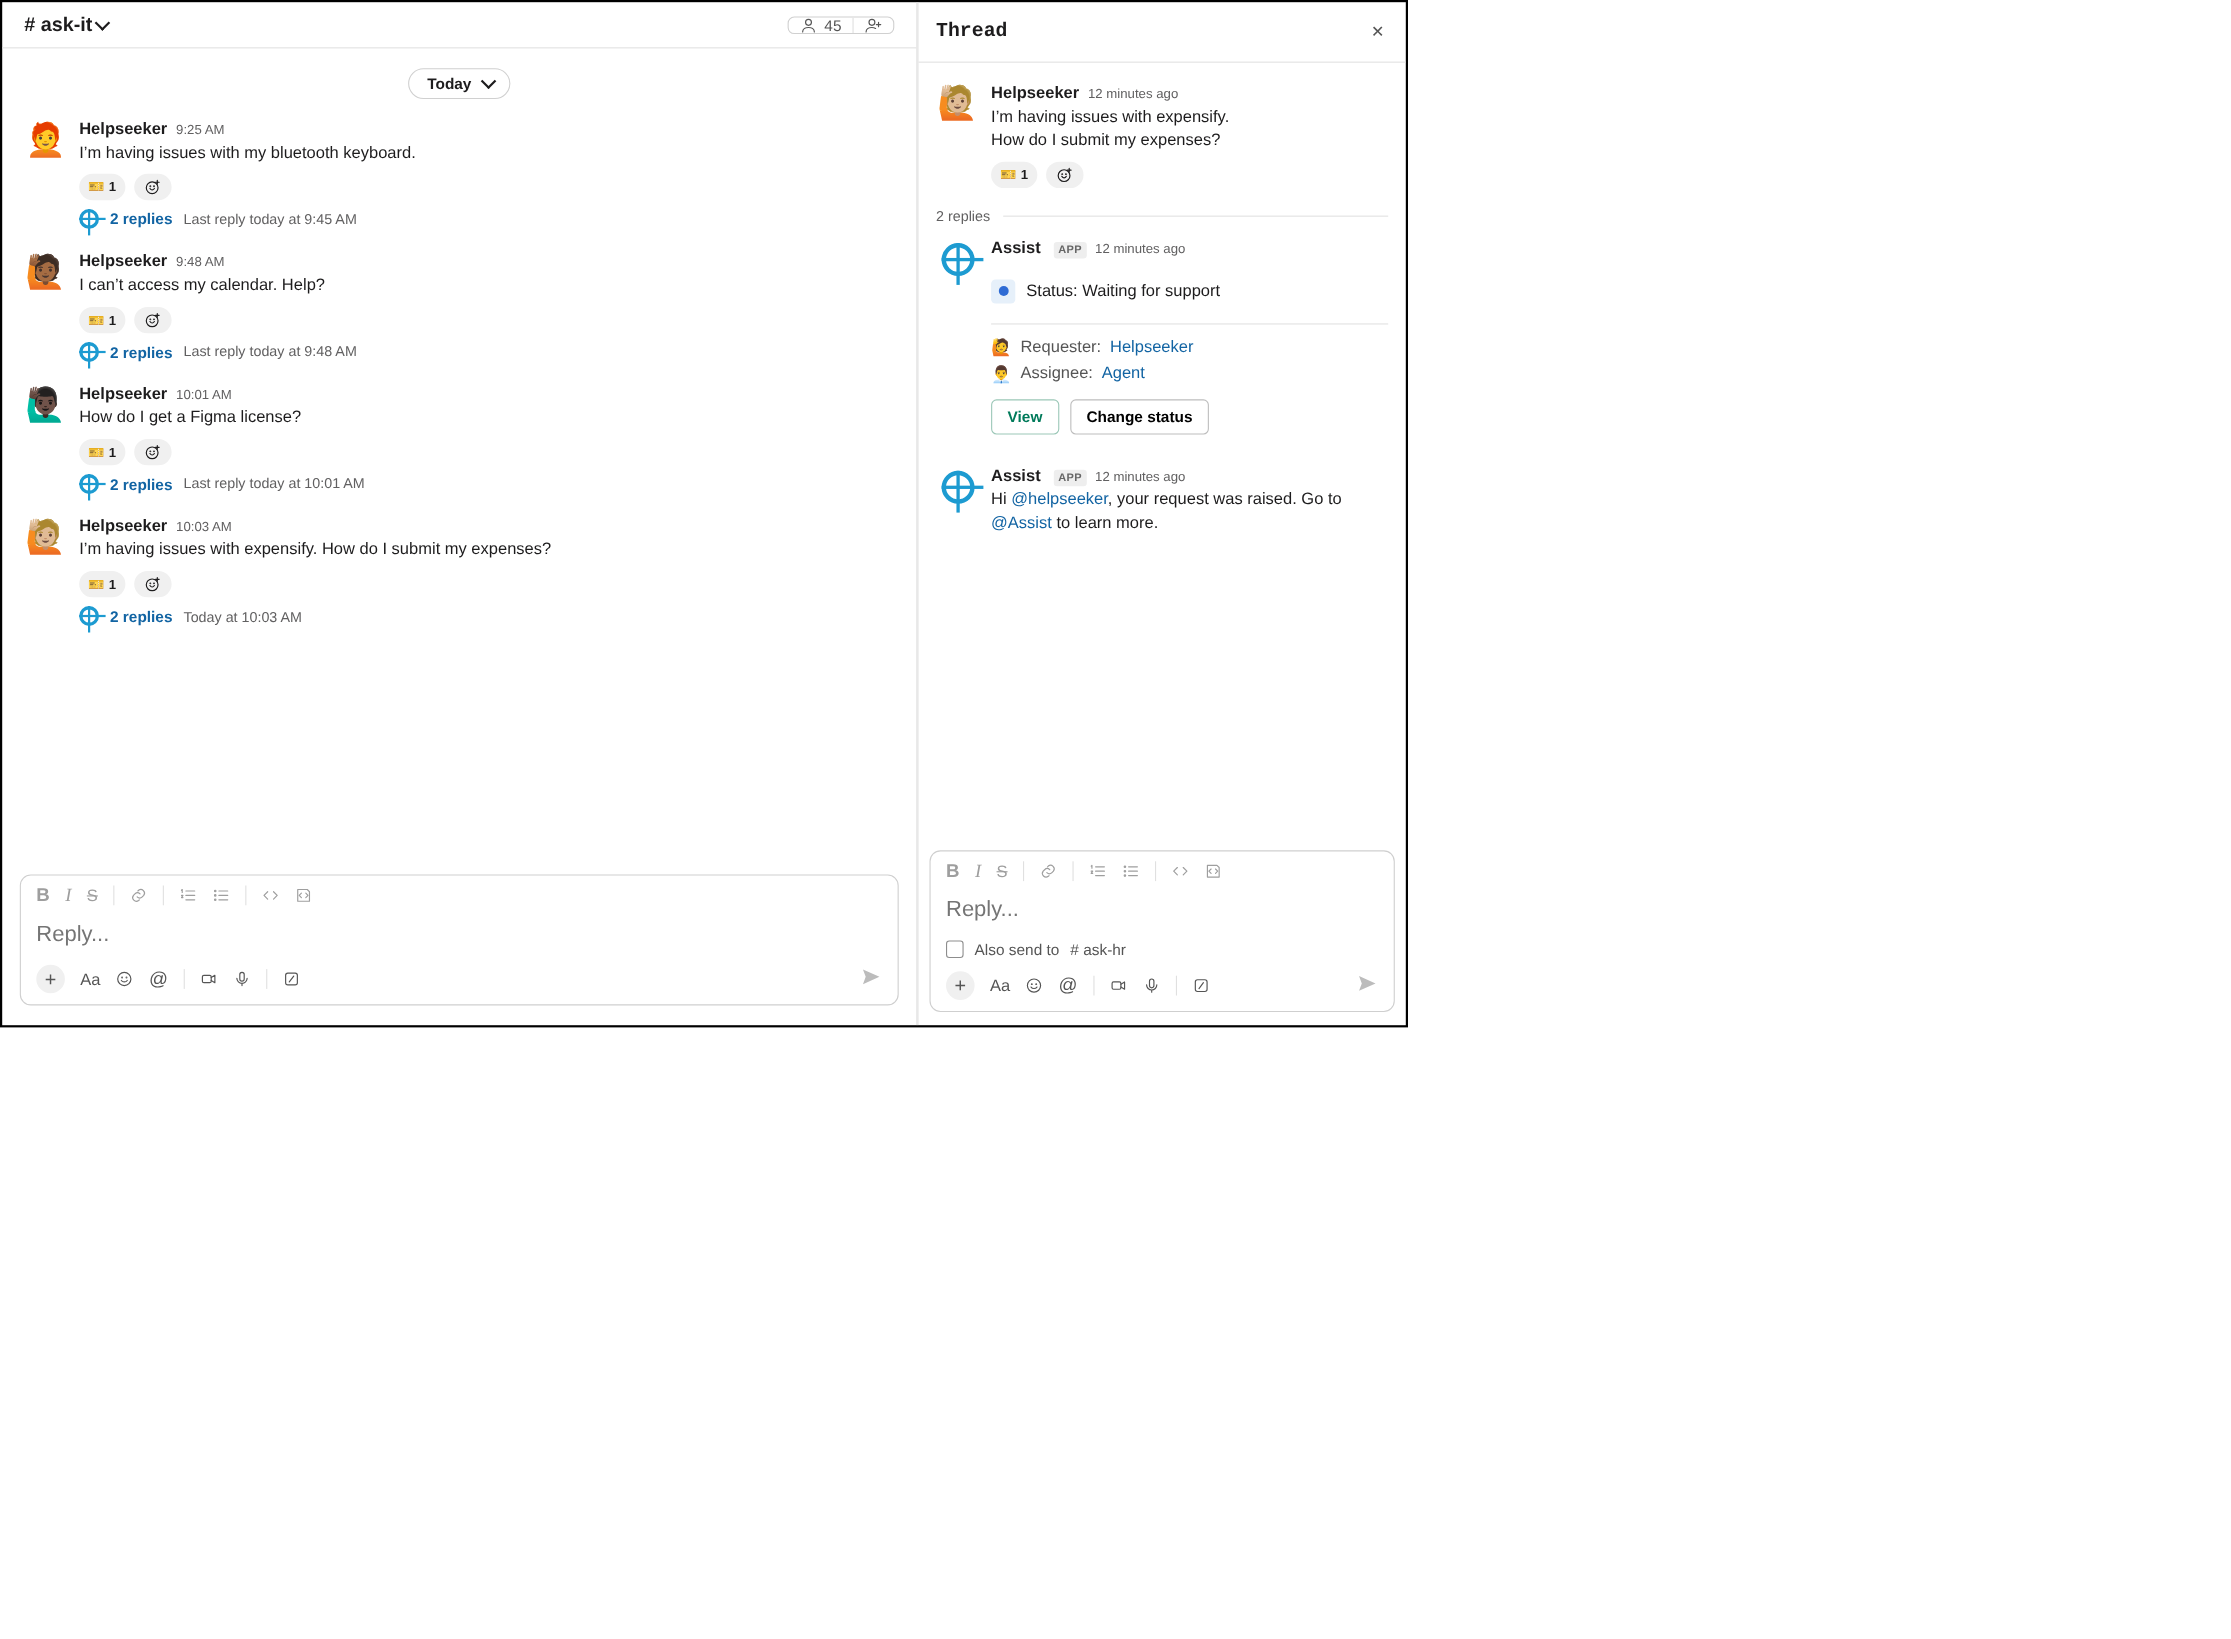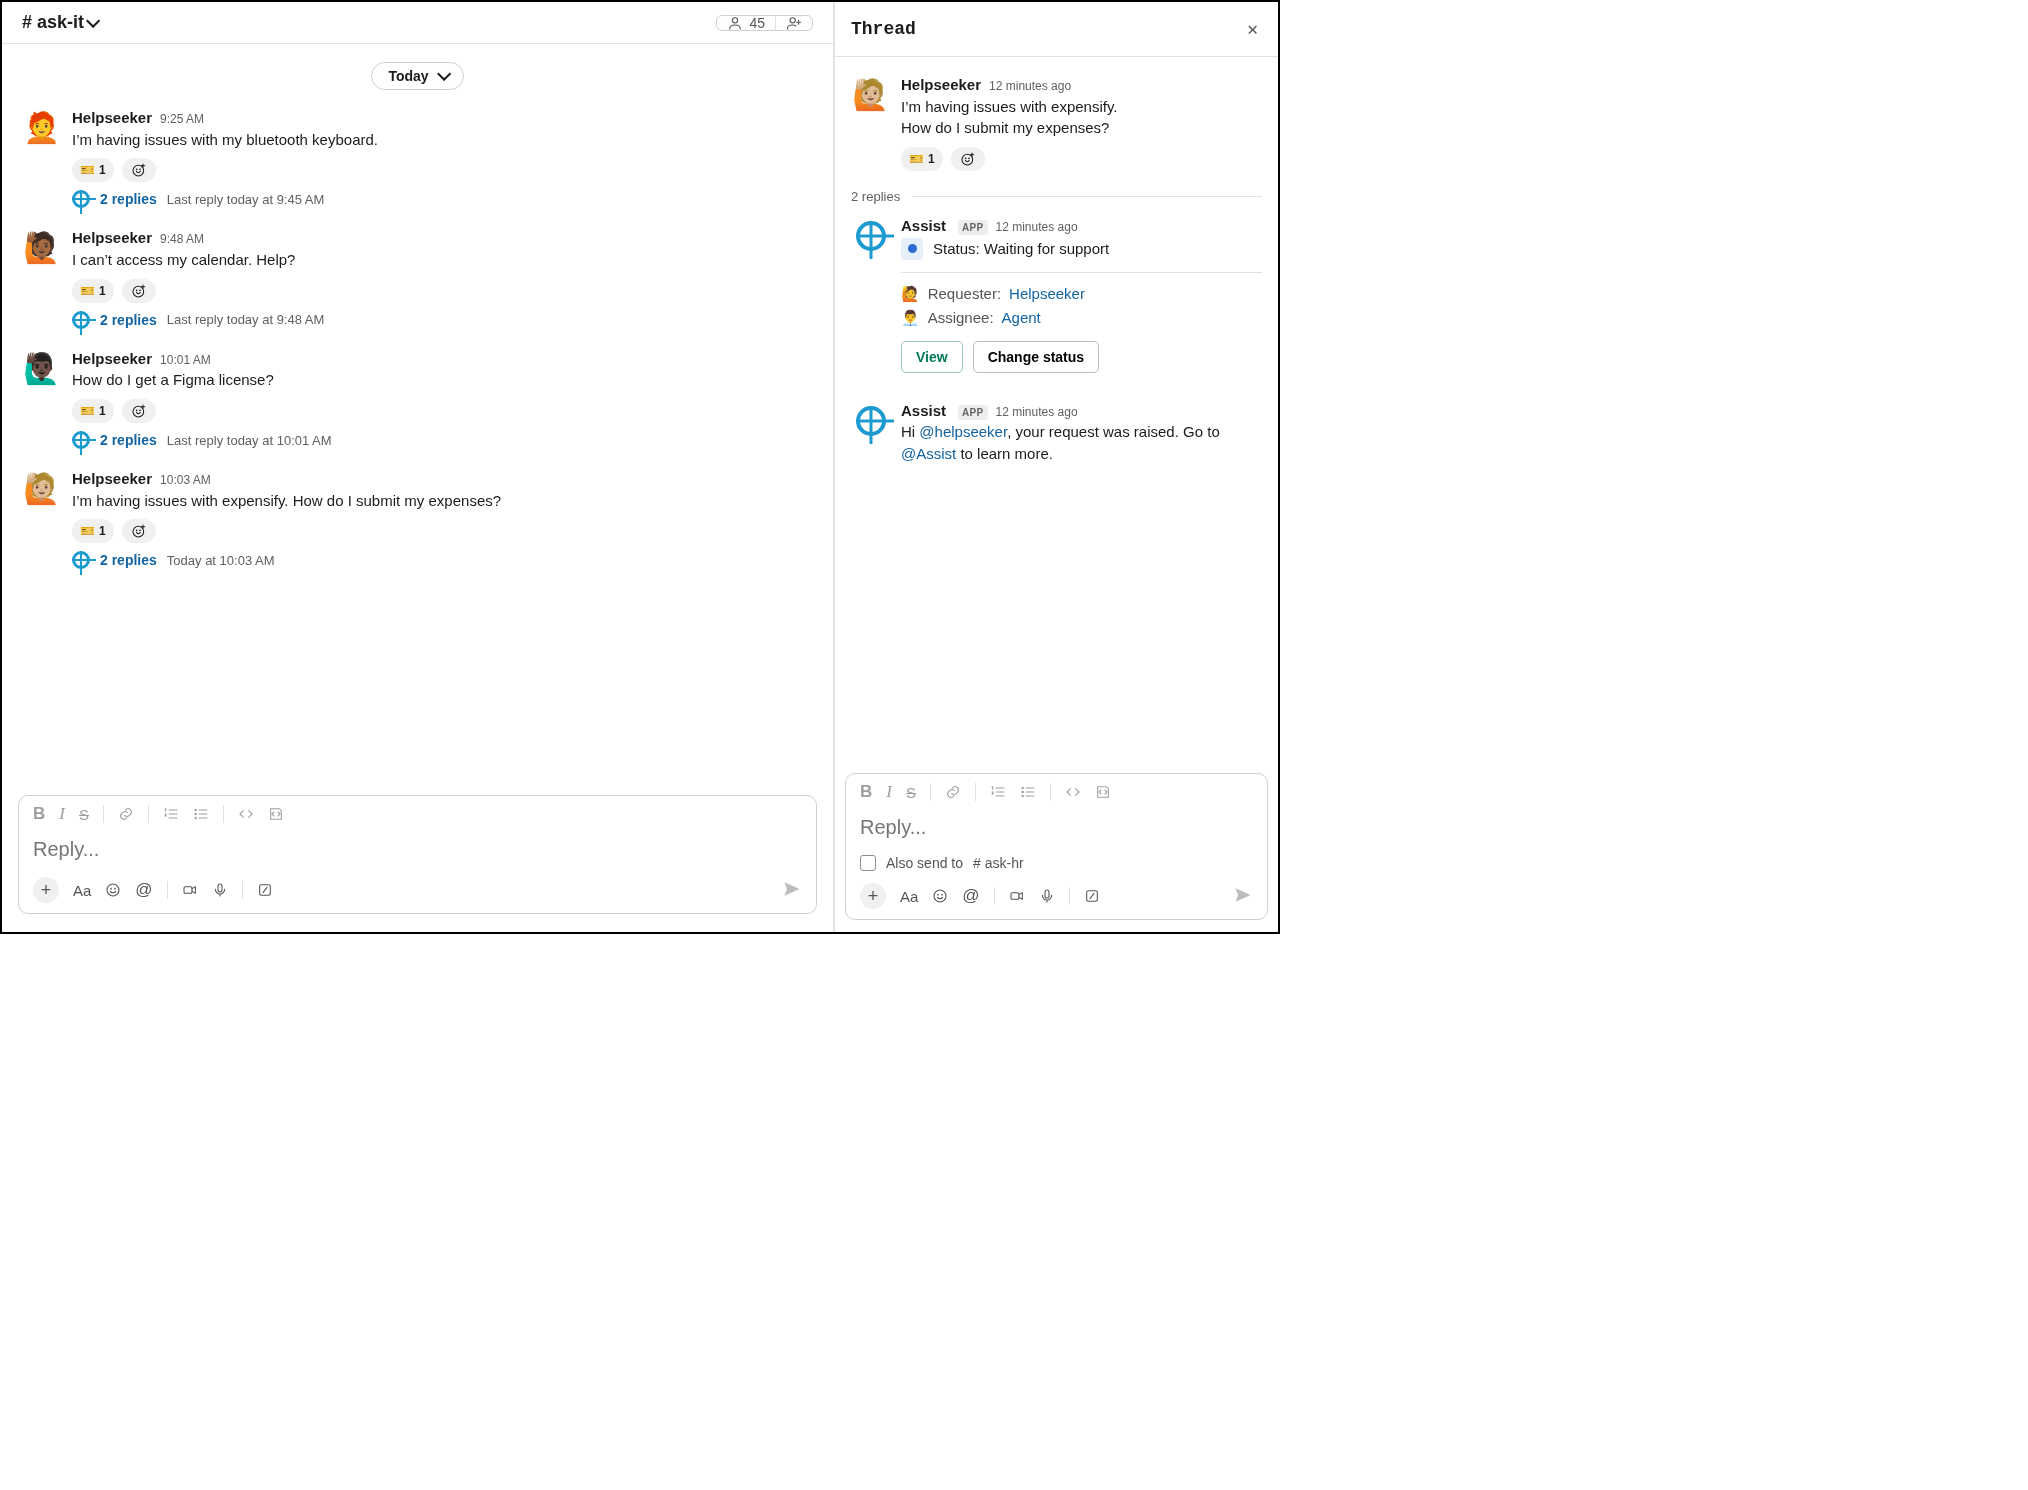--- a/index.html
+++ b/index.html
@@ -113,21 +113,21 @@
   .assist-ring:before{left:50%;top:-4px;width:3px;height:38px;transform:translateX(-50%);}
   .assist-ring:after{top:50%;left:-4px;height:3px;width:38px;transform:translateY(-50%);}
   .app-badge{
     background:#eee;color:#666;border-radius:3px;font-size:10px;font-weight:700;padding:1px 4px;margin-left:4px;letter-spacing:.3px;
   }
   .reply-sep{
     display:flex;align-items:center;gap:12px;font-size:13px;color:var(--muted);padding:4px 4px 8px 4px;
   }
   .reply-sep .line{flex:1;height:1px;background:var(--border);}
   .issue-link{color:var(--link);font-weight:700;}
-  .status-row{display:flex;align-items:center;gap:10px;margin:2px 0;}
+  .status-row{display:flex;align-items:center;gap:10px;margin:18px 0;}
   .status-chip{width:22px;height:22px;border-radius:4px;background:#e6f0fa;display:flex;align-items:center;justify-content:center;}
   .dot-blue{width:9px;height:9px;border-radius:50%;background:#2e6bd4;}
   .kv-row{display:flex;align-items:center;gap:8px;color:#555;margin:6px 0;}
   .kv-row .k{color:#555;}
   .kv-row .v{color:var(--link);cursor:pointer;}
   .btn-row{display:flex;gap:10px;margin-top:14px;}
   .btn{border:1px solid #bdbdbd;border-radius:5px;padding:7px 14px;font-weight:700;font-size:14px;background:#fff;cursor:pointer;}
   .btn.view{color:var(--green);border-color:#9bc7b7;}
   .hr{height:1px;background:var(--border);margin:12px 0;}
   .mention{color:var(--link);}

